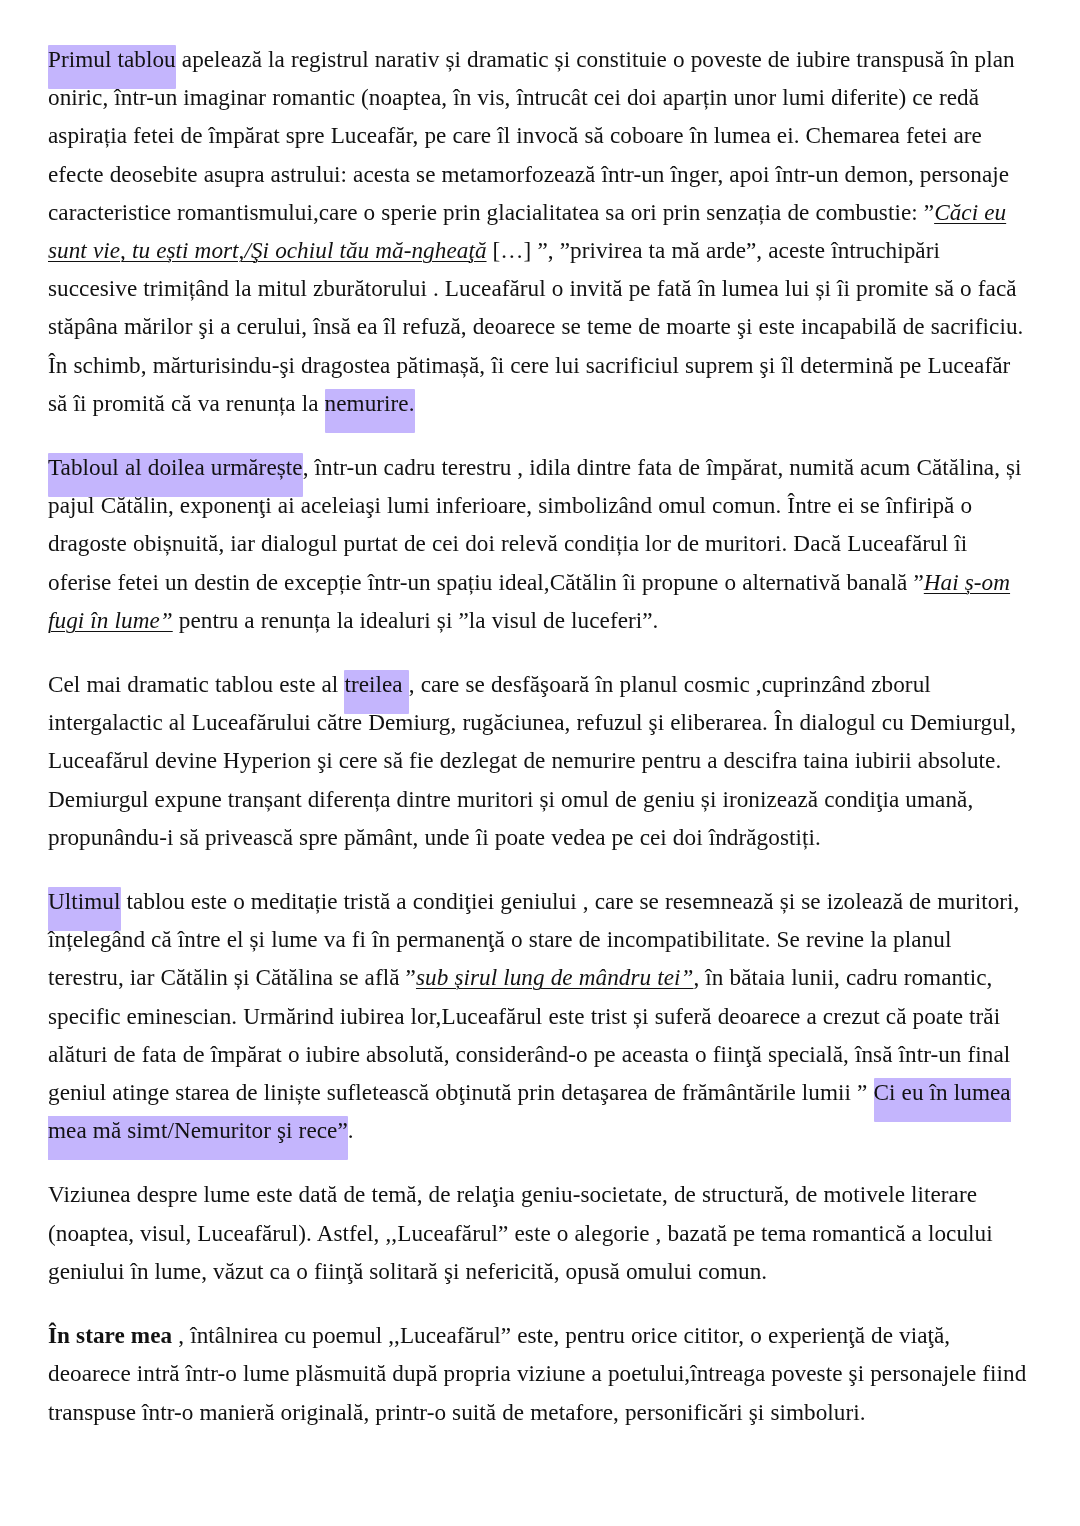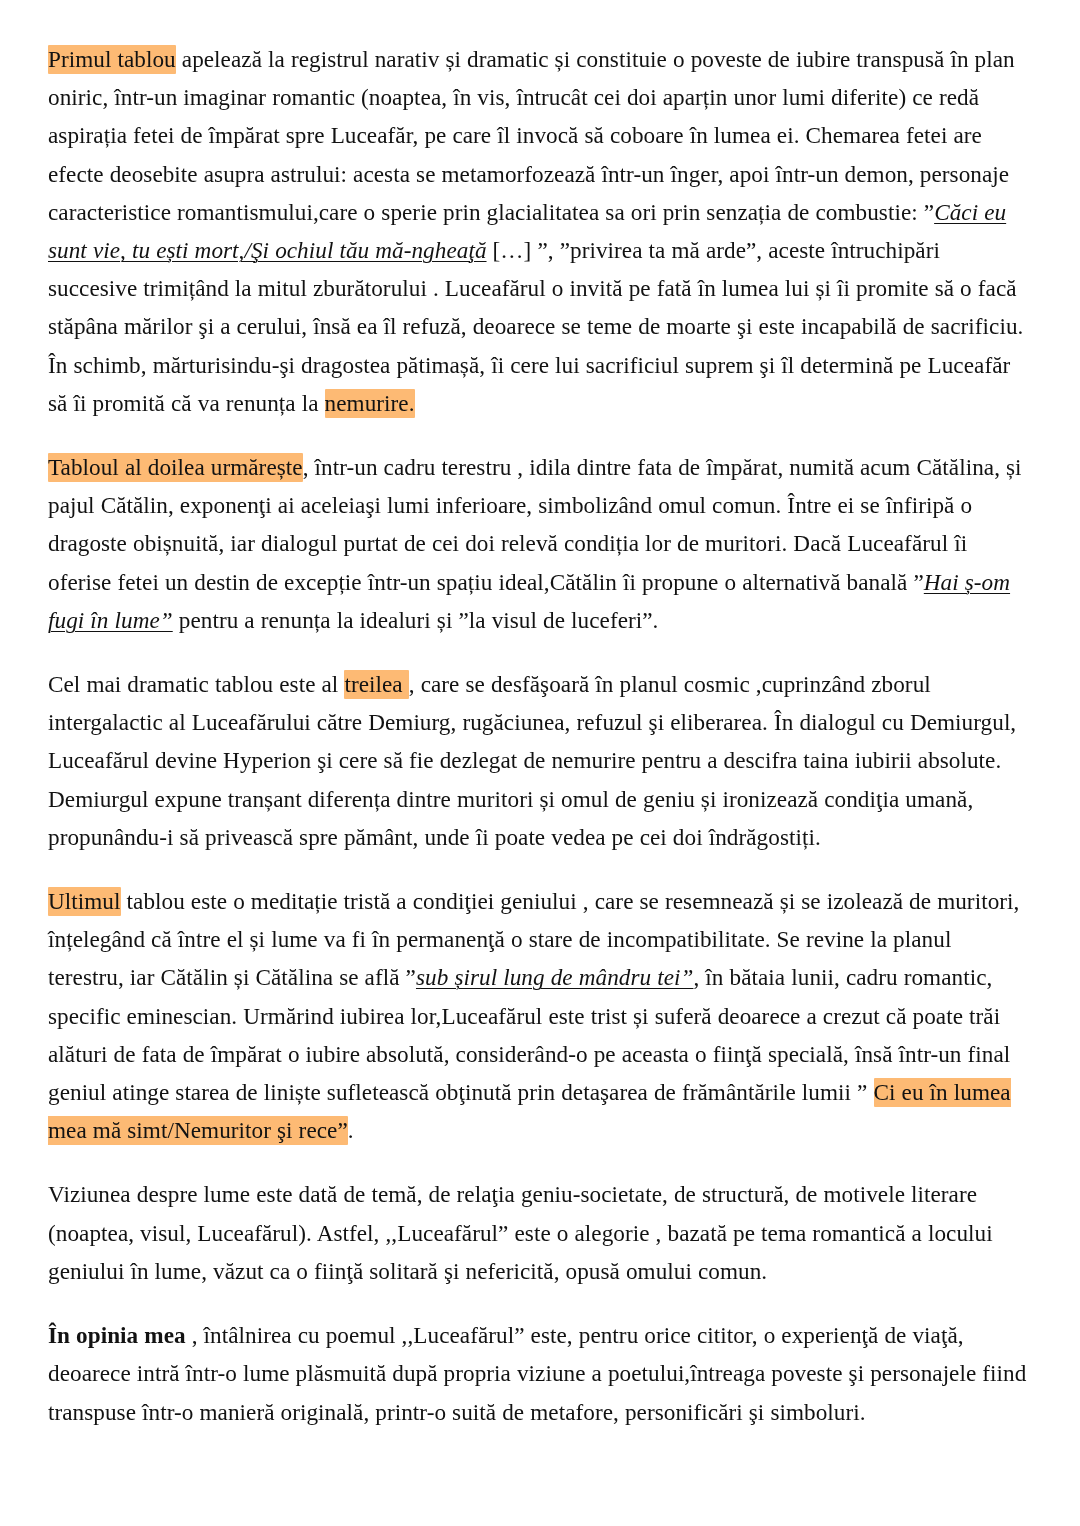--- a/index.html
+++ b/index.html
@@ -31,22 +31,22 @@
     line-height: 38.2px;
     text-align: left;
     letter-spacing: 0.05px;
     word-spacing: 0.2px;
     color: #121212;
   }
   p.para:last-child {
     margin-bottom: 0;
   }
   .hl {
-    background-color: #fdba74;
-    padding: 1px 0 2px 0;
+    background-color: #c4b5fd;
+    padding: 1px 0 17px 0;
     border-radius: 1px;
   }
   .iu {
     font-style: italic;
     text-decoration: underline;
     text-underline-offset: 3px;
     text-decoration-thickness: 1.2px;
   }
   .bold {
     font-weight: bold;
@@ -55,15 +55,15 @@
 </head>
 <body>
 
 <div class="page">
   <div class="doc" id="doc-body">
       <p class="para"><span class="hl">Primul tablou</span><span> apelează la registrul narativ și dramatic și constituie o poveste de iubire transpusă în plan oniric, într-un imaginar romantic (noaptea, în vis, întrucât cei doi aparțin unor lumi diferite) ce redă aspirația fetei de împărat spre Luceafăr, pe care îl invocă să coboare în lumea ei. Chemarea fetei are efecte deosebite asupra astrului: acesta se metamorfozează într-un înger, apoi într-un demon, personaje caracteristice romantismului,care o sperie prin glacialitatea sa ori prin senzația de combustie: ”</span><span class="iu">Căci eu sunt vie, tu ești mort,/Şi ochiul tău mă-ngheaţă</span><span> […] ”, ”privirea ta mă arde”, aceste întruchipări succesive trimițând la mitul zburătorului . Luceafărul o invită pe fată în lumea lui și îi promite să o facă stăpâna mărilor şi a cerului, însă ea îl refuză, deoarece se teme de moarte şi este incapabilă de sacrificiu. În schimb, mărturisindu-şi dragostea pătimașă, îi cere lui sacrificiul suprem şi îl determină pe Luceafăr să îi promită că va renunța la </span><span class="hl">nemurire.</span></p>
       <p class="para"><span class="hl">Tabloul al doilea urmărește</span><span>, într-un cadru terestru , idila dintre fata de împărat, numită acum Cătălina, și pajul Cătălin, exponenţi ai aceleiaşi lumi inferioare, simbolizând omul comun. Între ei se înfiripă o dragoste obișnuită, iar dialogul purtat de cei doi relevă condiția lor de muritori. Dacă Luceafărul îi oferise fetei un destin de excepție într-un spațiu ideal,Cătălin îi propune o alternativă banală ”</span><span class="iu">Hai ș-om fugi în lume”</span><span> pentru a renunța la idealuri și ”la visul de luceferi”.</span></p>
       <p class="para"><span>Cel mai dramatic tablou este al </span><span class="hl">treilea </span><span>, care se desfăşoară în planul cosmic ,cuprinzând zborul intergalactic al Luceafărului către Demiurg, rugăciunea, refuzul şi eliberarea. În dialogul cu Demiurgul, Luceafărul devine Hyperion şi cere să fie dezlegat de nemurire pentru a descifra taina iubirii absolute. Demiurgul expune tranșant diferența dintre muritori și omul de geniu și ironizează condiţia umană, propunându-i să privească spre pământ, unde îi poate vedea pe cei doi îndrăgostiți.</span></p>
       <p class="para"><span class="hl">Ultimul</span><span> tablou este o meditație tristă a condiţiei geniului , care se resemnează și se izolează de muritori, înțelegând că între el și lume va fi în permanenţă o stare de incompatibilitate. Se revine la planul terestru, iar Cătălin și Cătălina se află ”</span><span class="iu">sub șirul lung de mândru tei”</span><span>, în bătaia lunii, cadru romantic, specific eminescian. Urmărind iubirea lor,Luceafărul este trist și suferă deoarece a crezut că poate trăi alături de fata de împărat o iubire absolută, considerând-o pe aceasta o fiinţă specială, însă într-un final geniul atinge starea de liniște sufletească obţinută prin detaşarea de frământările lumii ” </span><span class="hl">Ci eu în lumea mea mă simt/Nemuritor şi rece”</span><span>.</span></p>
       <p class="para"><span>Viziunea despre lume este dată de temă, de relaţia geniu-societate, de structură, de motivele literare (noaptea, visul, Luceafărul). Astfel, ,,Luceafărul” este o alegorie , bazată pe tema romantică a locului geniului în lume, văzut ca o fiinţă solitară şi nefericită, opusă omului comun.</span></p>
-      <p class="para"><span class="bold">În opinia mea</span><span> , întâlnirea cu poemul ,,Luceafărul” este, pentru orice cititor, o experienţă de viaţă, deoarece intră într-o lume plăsmuită după propria viziune a poetului,întreaga poveste şi personajele fiind transpuse într-o manieră originală, printr-o suită de metafore, personificări şi simboluri.</span></p>
+      <p class="para"><span class="bold">În stare mea</span><span> , întâlnirea cu poemul ,,Luceafărul” este, pentru orice cititor, o experienţă de viaţă, deoarece intră într-o lume plăsmuită după propria viziune a poetului,întreaga poveste şi personajele fiind transpuse într-o manieră originală, printr-o suită de metafore, personificări şi simboluri.</span></p>
     </div>
 </div>
 
 </body></html>

